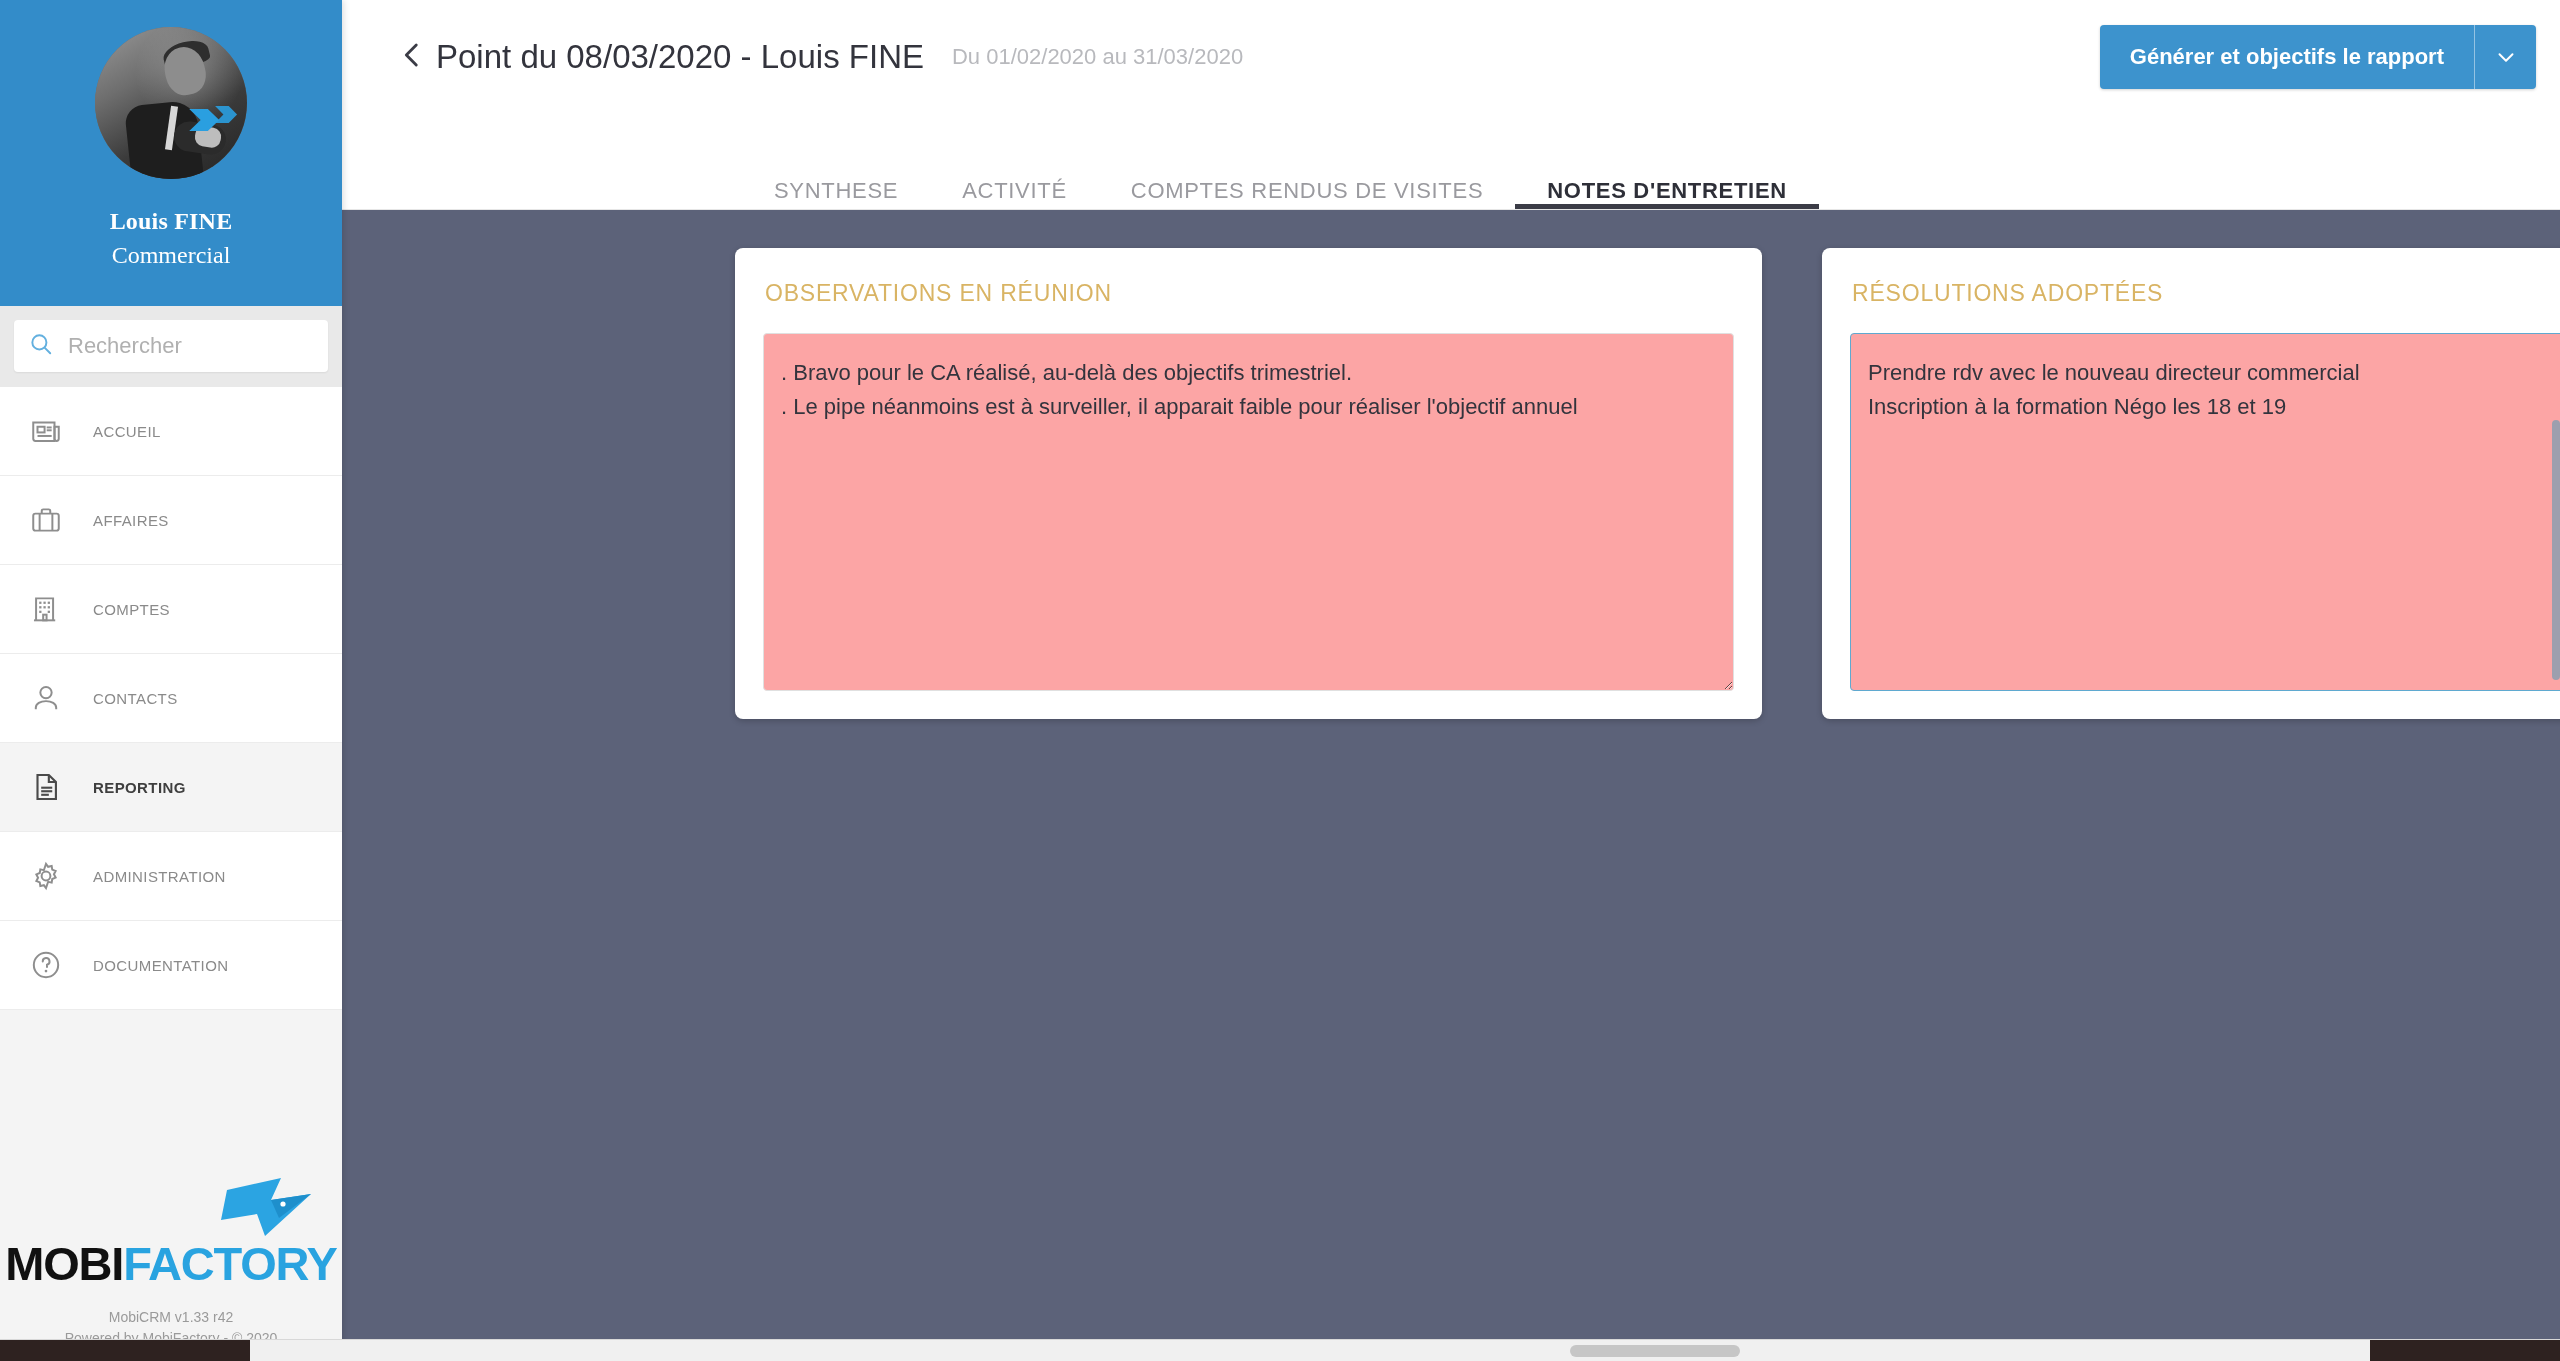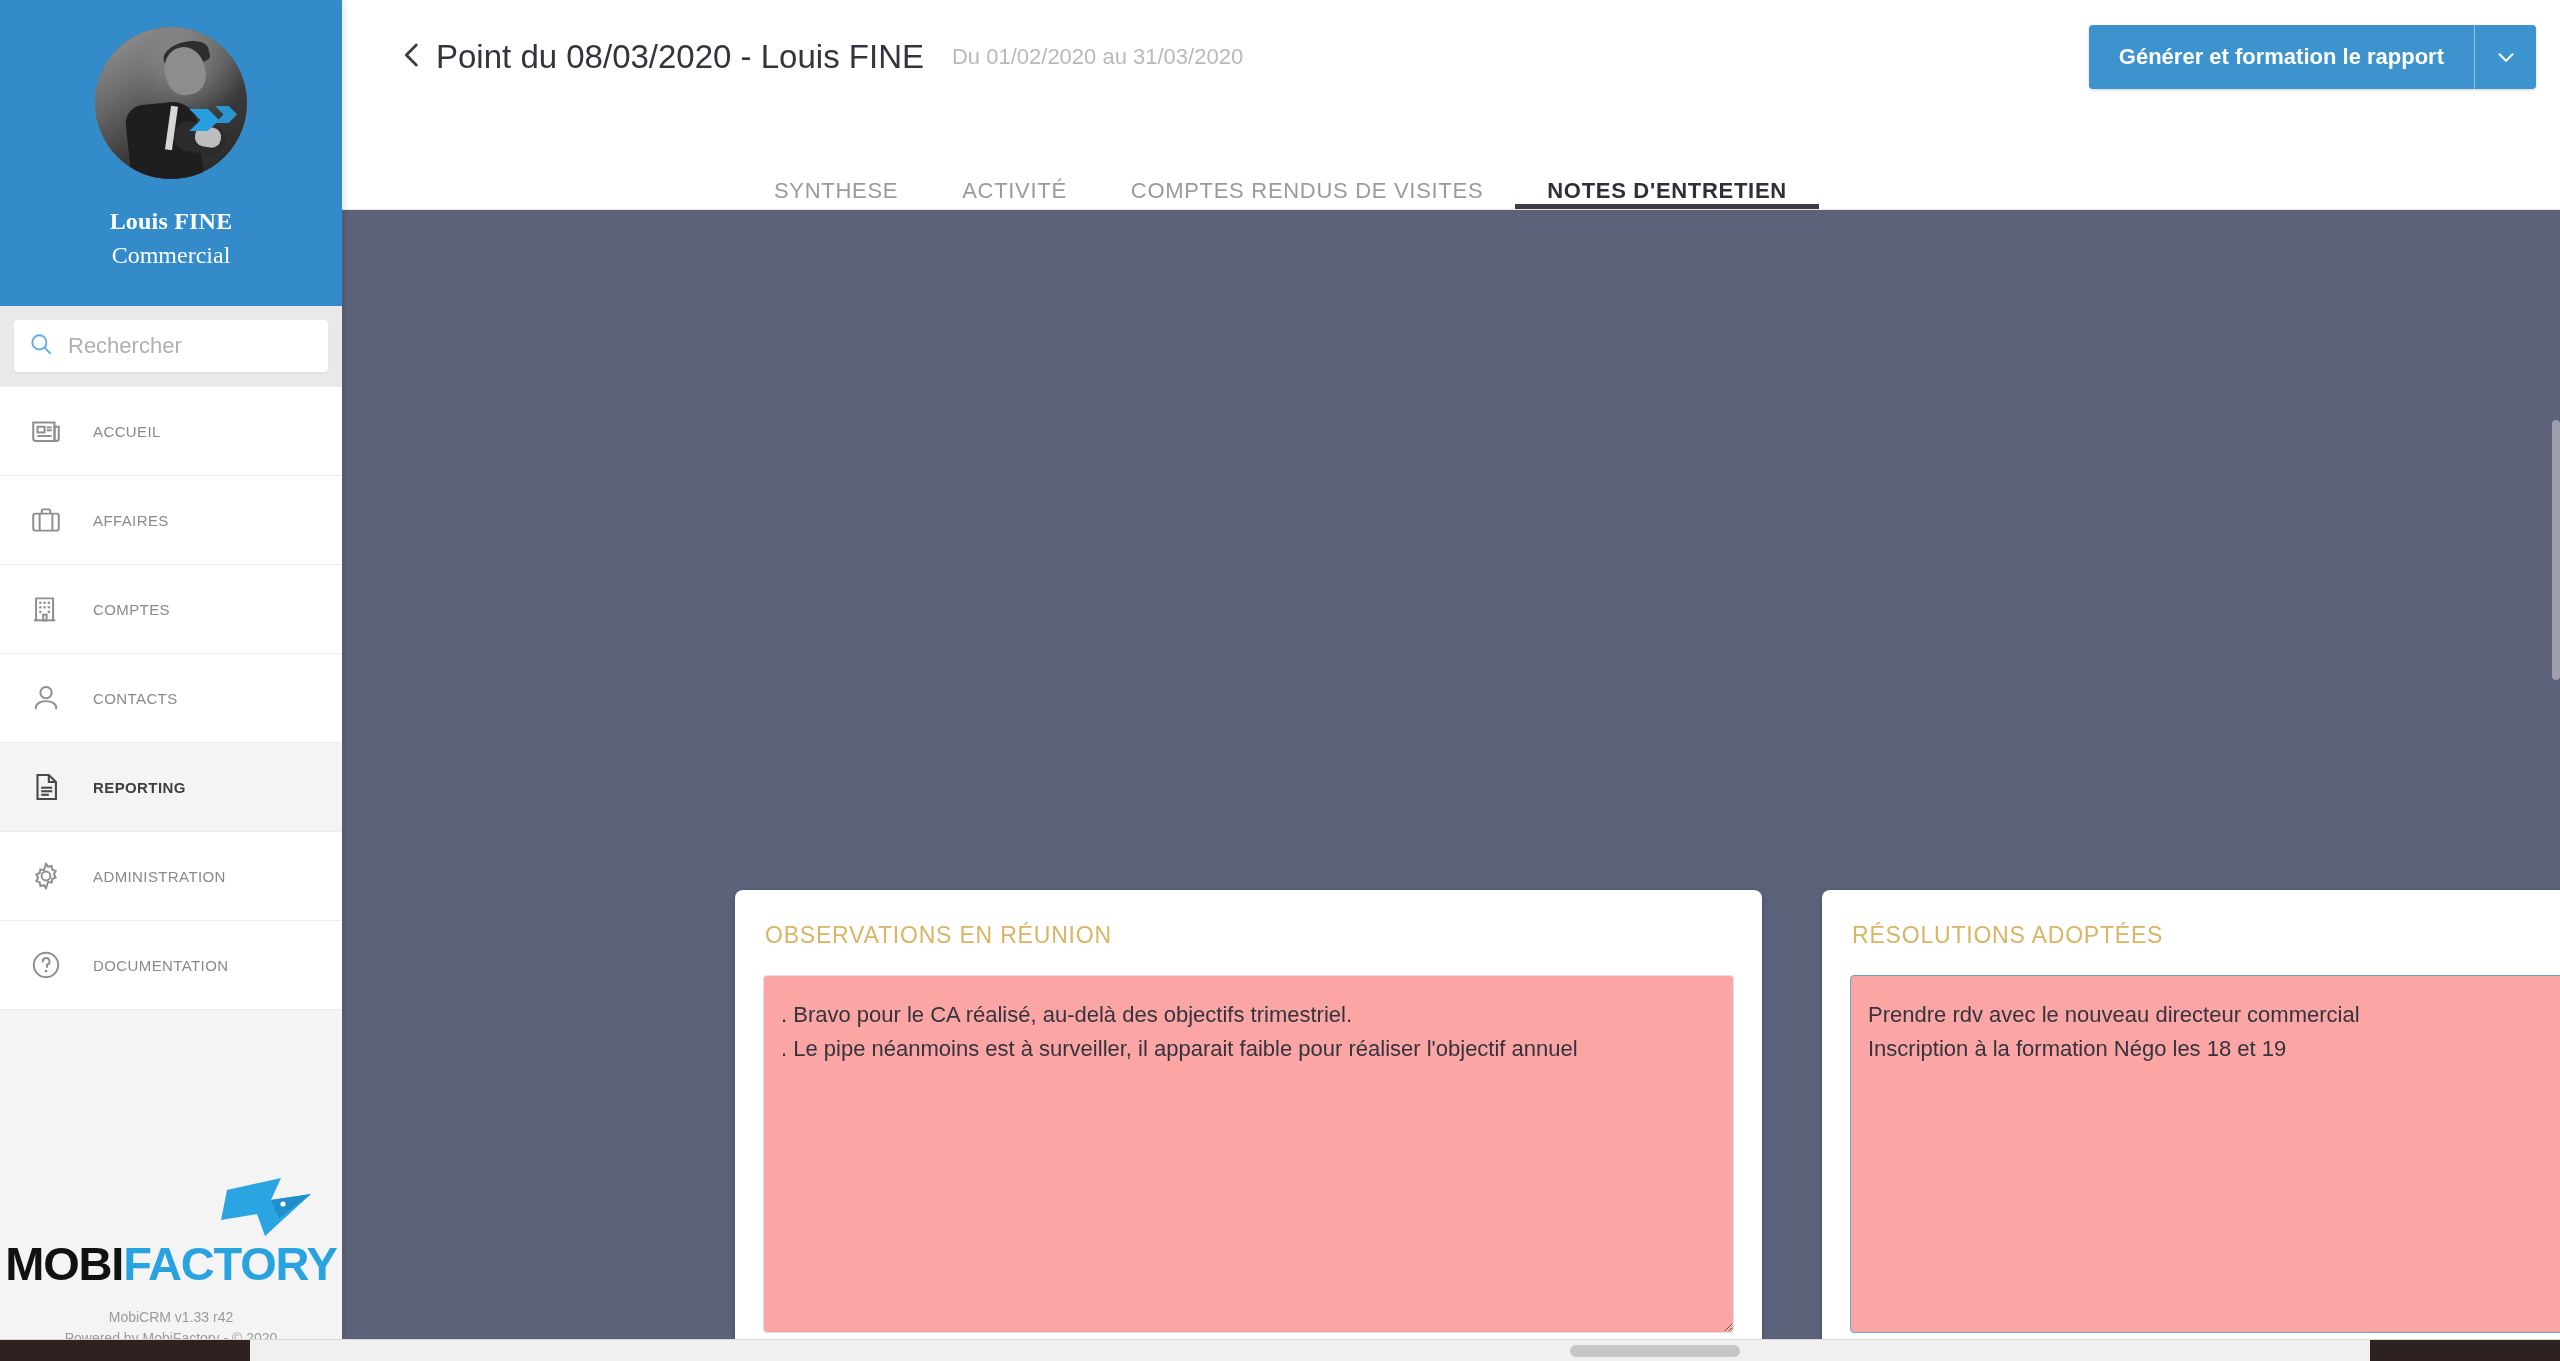--- a/index.html
+++ b/index.html
@@ -290,21 +290,21 @@
     color: #2e2f38;
     font-weight: bold;
     border-bottom-color: #3b3c46;
   }
 
   .content {
     flex: 1 1 auto;
     background: #5c6279;
     padding: 38px 0 0 0;
     display: flex;
-    align-items: flex-end;
+    align-items: flex-start;
     gap: 60px;
     padding-left: 393px;
     padding-right: 42px;
     position: relative;
     overflow: hidden;
   }
   .card {
     background: #ffffff;
     border-radius: 8px;
     padding: 32px 28px 28px 28px;
@@ -533,21 +533,21 @@
         <span>
           <svg width="34" height="34" viewBox="0 0 24 24" fill="none" stroke="currentColor" stroke-width="2" stroke-linecap="round" stroke-linejoin="round">
             <polyline points="15 5 8 12 15 19"></polyline>
           </svg>
         </span>
       </div>
       <div class="page-title">Point du 08/03/2020 - Louis FINE</div>
       <div class="page-range">Du 01/02/2020 au 31/03/2020</div>
       <div class="topbar-spacer"></div>
       <div class="gen-btn">
-        <span class="gen-btn-label">Générer et formation le rapport</span>
+        <span class="gen-btn-label">Générer et objectifs le rapport</span>
         <span class="gen-btn-caret">
           <svg width="26" height="26" viewBox="0 0 24 24" fill="none" stroke="currentColor" stroke-width="1.8" stroke-linecap="round" stroke-linejoin="round">
             <polyline points="6 9.5 12 15.5 18 9.5"></polyline>
           </svg>
         </span>
       </div>
     </header>
 
     <nav class="tabsbar">
       <div class="tab">SYNTHESE</div>

